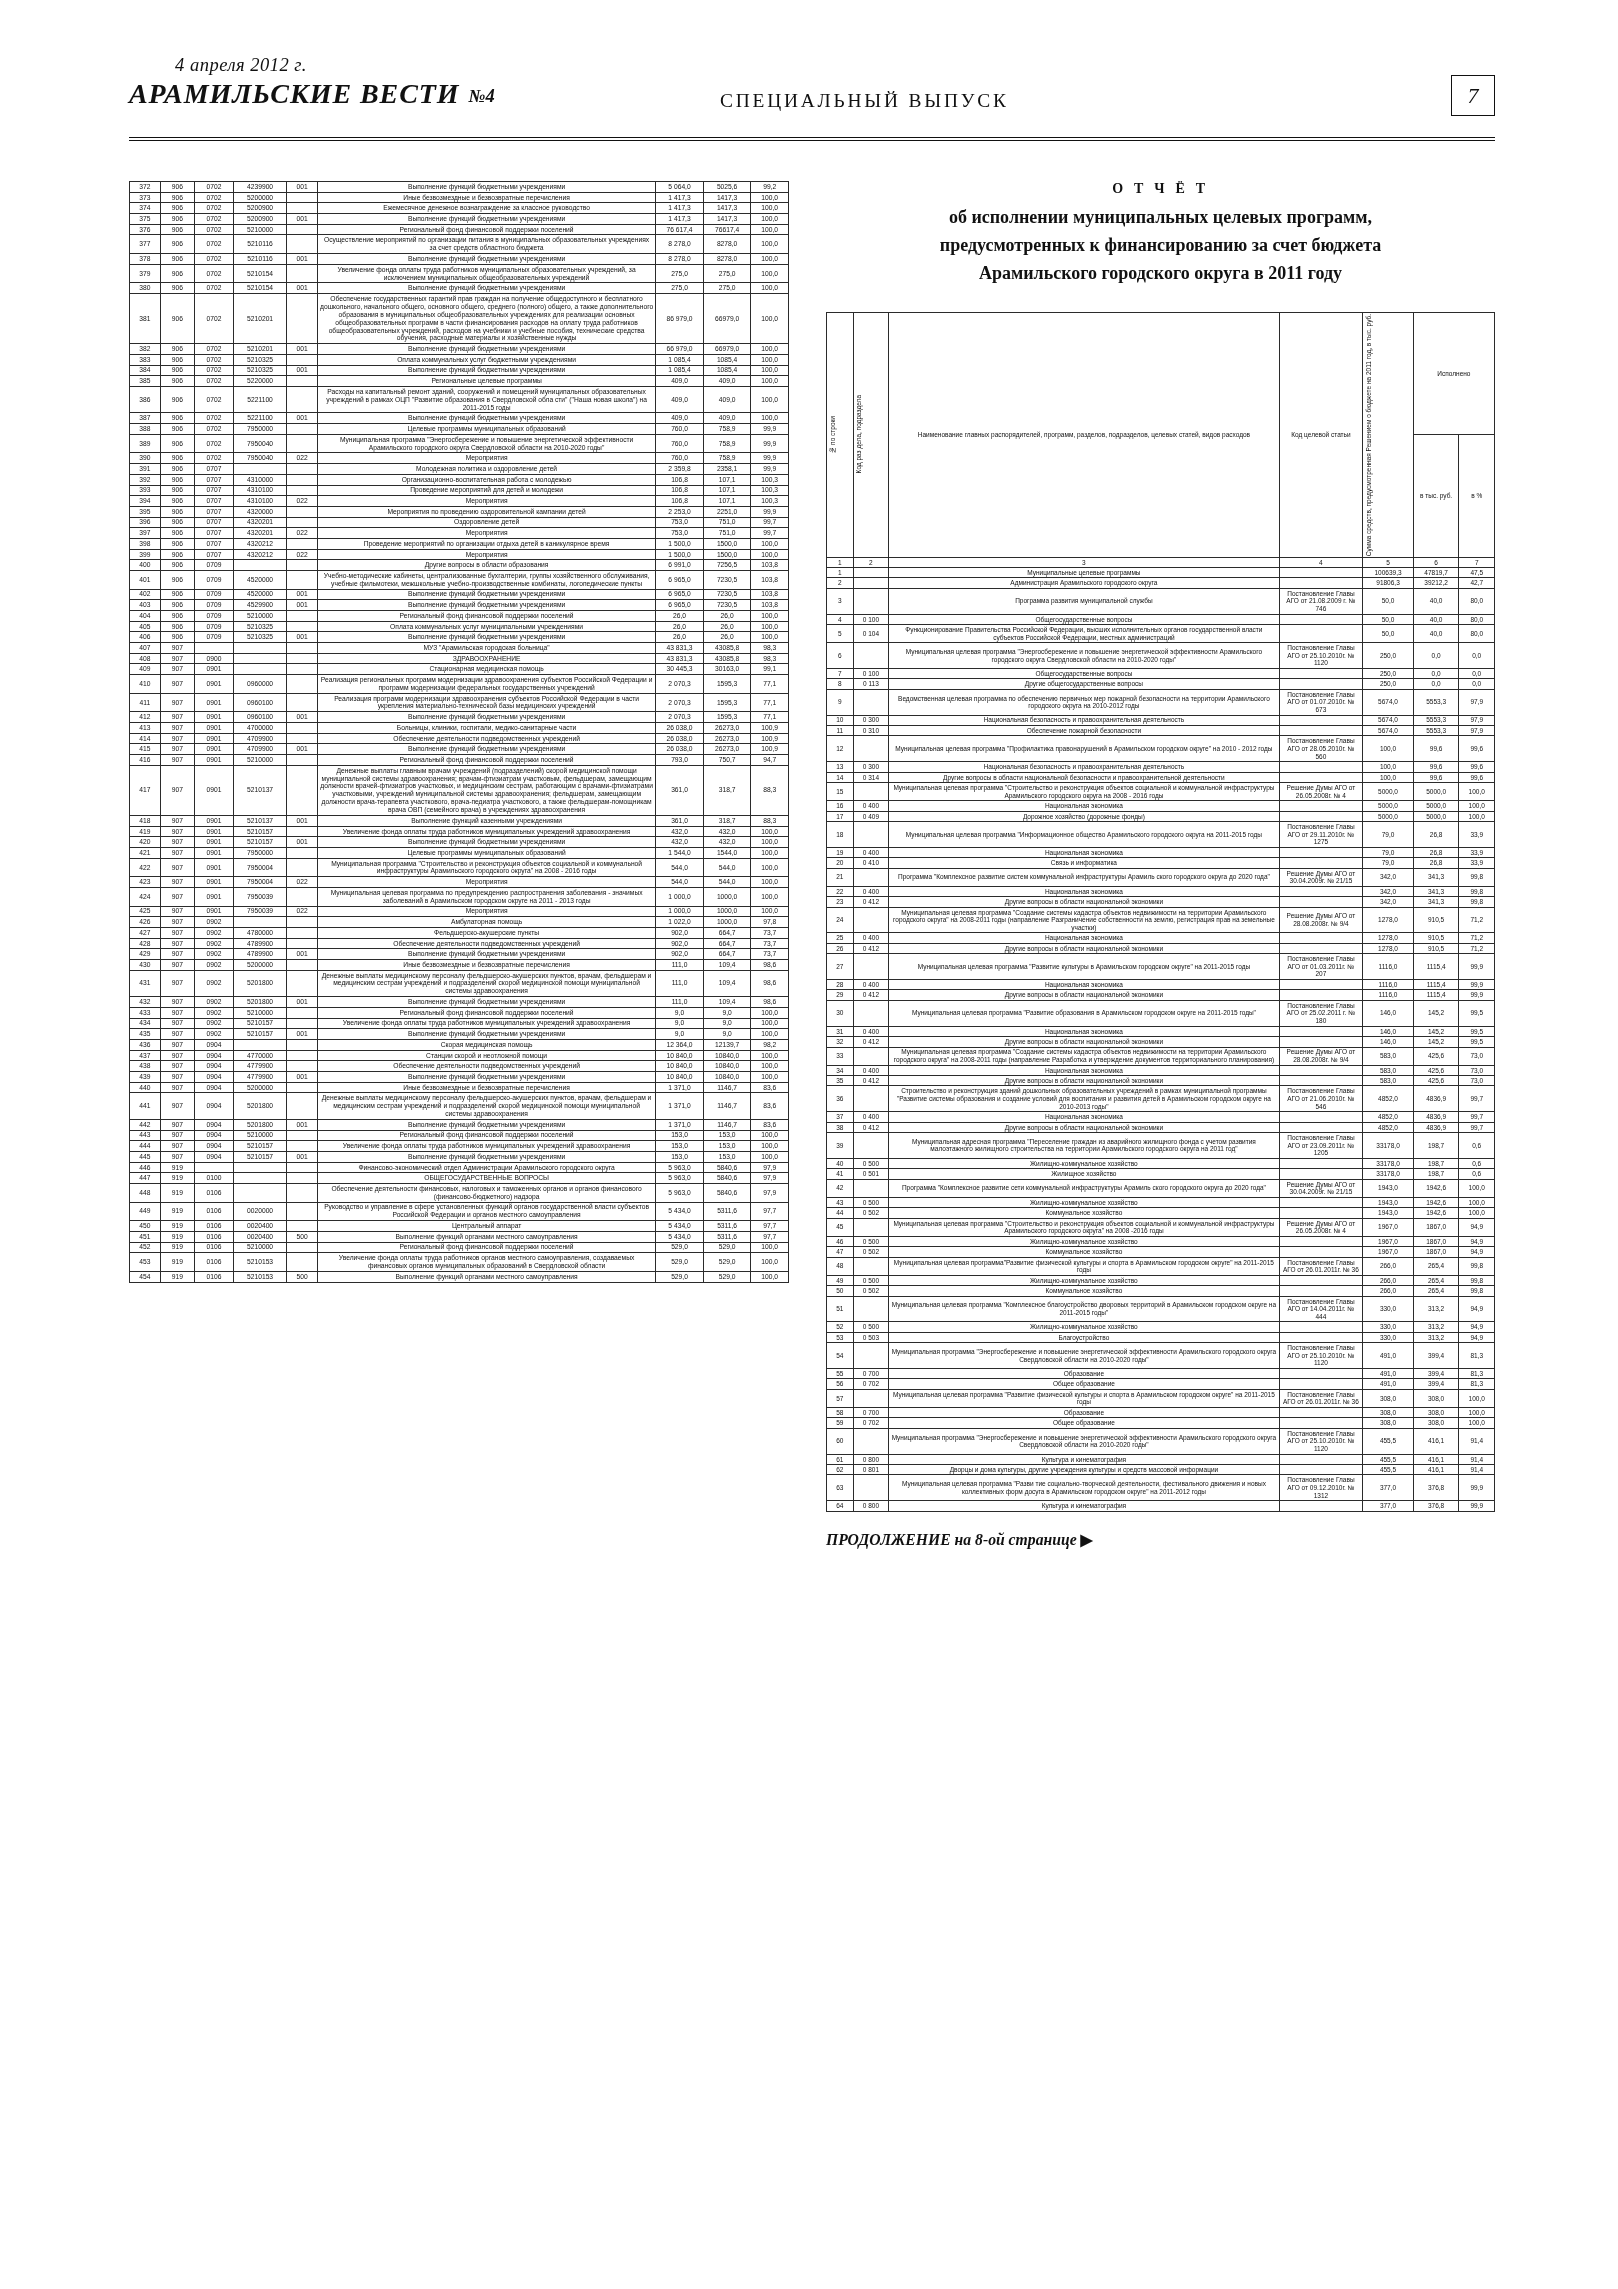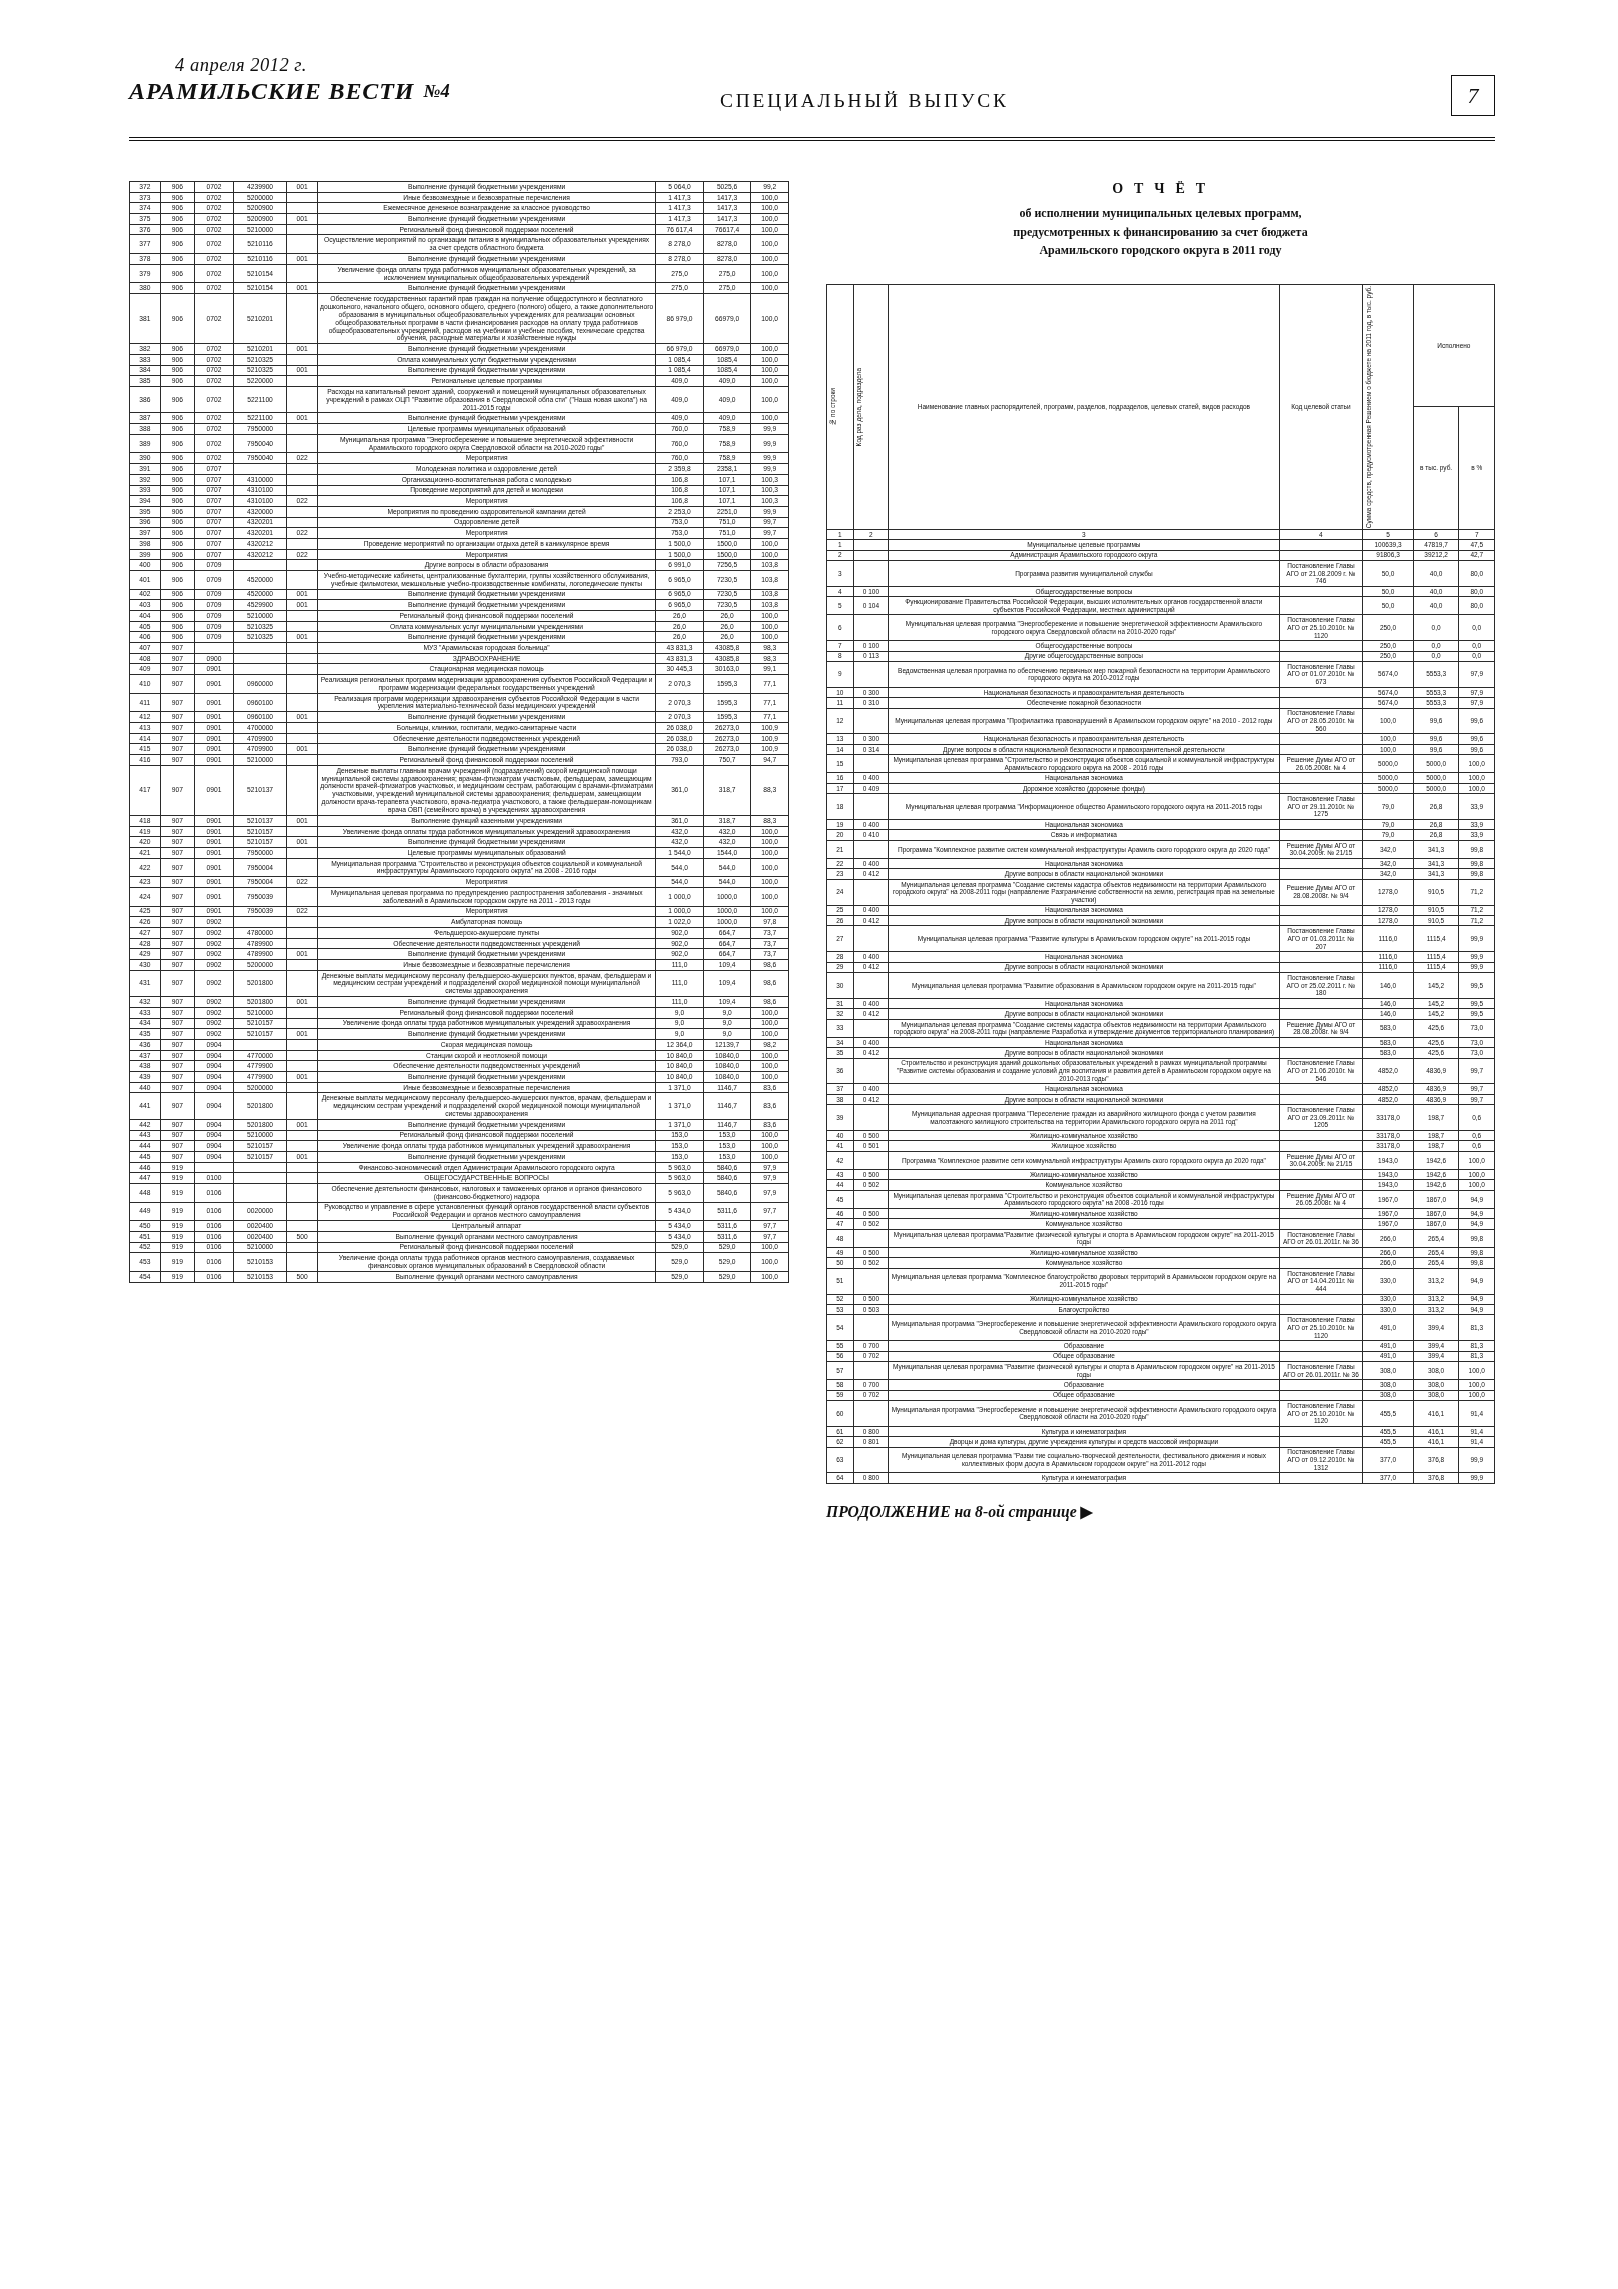--- a/index.html
+++ b/index.html
@@ -3,21 +3,21 @@
 <meta charset="utf-8">
 <style>
   html,body{margin:0;padding:0;background:#ffffff;}
   body{width:1619px;height:2290px;font-family:"Liberation Serif",serif;color:#111;}
   .page{position:relative;width:1619px;height:1826px;padding:8px;box-sizing:border-box;}
 
   
   .masthead{position:absolute;left:129px;top:55px;width:1366px;height:65px;}
   .mh-date{font-family:"Liberation Serif",serif;font-style:italic;font-size:18.5px;letter-spacing:0.5px;margin-left:46px;}
   .mh-row{display:flex;align-items:flex-end;gap:9.2px;margin-top:1.8px;}
-  .mh-title{font-family:"Liberation Serif",serif;font-style:italic;font-weight:bold;font-size:24px;letter-spacing:0.9px;}
+  .mh-title{font-family:"Liberation Serif",serif;font-style:italic;font-weight:bold;font-size:28px;letter-spacing:0.9px;}
   .mh-num{font-size:18.5px;font-weight:bold;font-style:italic;padding-bottom:2.8px;}
   .mh-center{position:absolute;left:591px;top:35px;font-family:Liberation Serif, serif;font-size:19.4px;letter-spacing:2.8px;font-weight:normal;}
   .mh-pagebox{position:absolute;right:0px;top:20px;width:42px;height:39px;border:1.4px solid #111;display:flex;align-items:center;justify-content:center;}
   .mh-pagebox span{font-family:"Liberation Serif",serif;font-style:italic;font-size:22px;}
   .mh-rule{position:absolute;left:129px;top:137px;width:1366px;height:0;border-top:1.4px solid #111;}
   .mh-rule2{position:absolute;left:129px;top:140px;width:1366px;height:0;border-top:0.7px solid #111;}
 
   
   .left-col{position:absolute;left:129px;top:181px;width:660px;}
   .right-col{position:absolute;left:826px;top:181px;width:669px;}
@@ -33,21 +33,21 @@
   .c-r4{text-align:center;width:26px;}
   .c-name{text-align:center;}
   .c-v{text-align:center;width:43px;}
   .c-v2{text-align:center;width:43px;}
   .c-p{text-align:center;width:33px;}
 
   
   .appendix{font-family:"Liberation Serif",serif;font-size:10.7px;text-align:right;line-height:1.5;margin-bottom:24px;}
   .rep-title{text-align:center;font-family:"Liberation Serif",serif;font-weight:bold;}
   .rep-title .l1{font-size:14px;letter-spacing:3.7px;margin-bottom:7px;}
-  .rep-title .l2{font-size:12px;line-height:1.55;text-align:center;}
+  .rep-title .l2{font-size:18px;line-height:1.55;text-align:center;}
   .spacer{height:24px;}
 
   .t2 td,.t2 th{font-size:6.5px;}
   .t2 .hdr td{text-align:center;font-weight:normal;vertical-align:middle;}
   .vert{writing-mode:vertical-rl;transform:rotate(180deg);white-space:nowrap;}
   .t2 .c1{width:22px;text-align:center;}
   .t2 .c2{width:31px;text-align:center;}
   .t2 .c3{text-align:center;}
   .t2 .c4{width:79px;text-align:center;}
   .t2 .c5{width:46px;text-align:center;}

